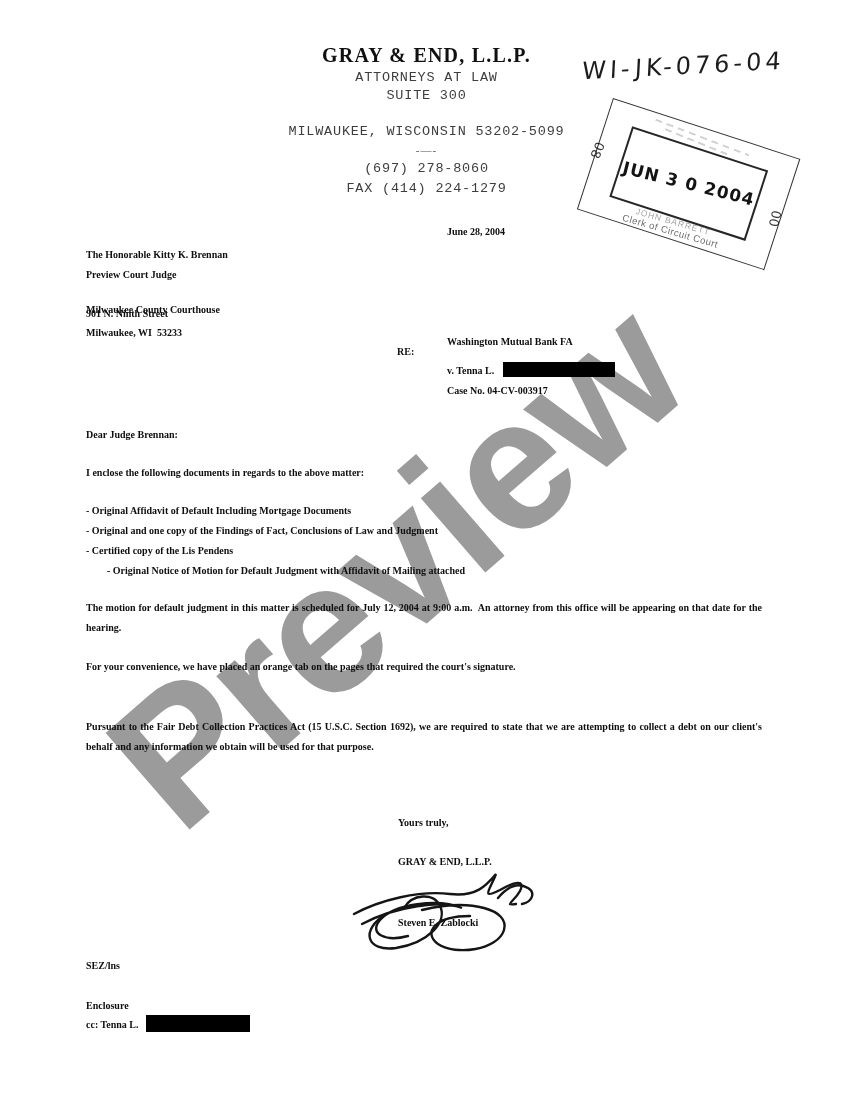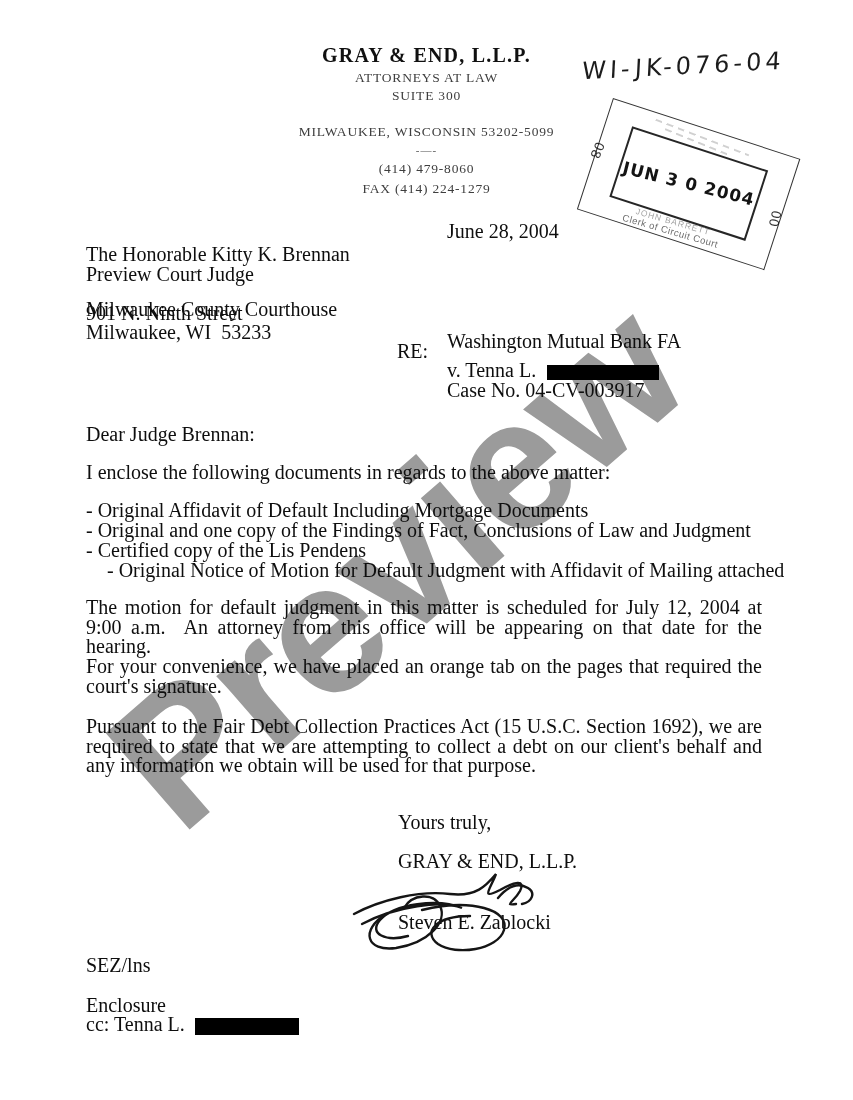--- a/index.html
+++ b/index.html
@@ -1,21 +1,21 @@
 <!DOCTYPE html>
 <html><head>
 <meta charset="utf-8">
 <style>
   html,body{margin:0;padding:0;background:#ffffff;}
   .page{position:relative;width:853px;height:1100px;background:#ffffff;overflow:hidden;
         font-family:"Liberation Serif",serif;color:#0e0e0e;}
   .abs{position:absolute;z-index:2;}
   .center{left:0;right:0;text-align:center;}
-  .serifb{font-weight:normal;font-size:20px;line-height:19.6px;}
-  .sansline{font-family:Liberation Serif, serif;font-size:13.5px;color:#3e3e3e;letter-spacing:.8px;}
+  .serifb{font-weight:bold;font-size:10px;line-height:19.6px;}
+  .sansline{font-family:Liberation Mono, monospace;font-size:13.5px;color:#3e3e3e;letter-spacing:.8px;}
   .firm{font-size:20px;font-weight:bold;letter-spacing:1.2px;color:#101010;}
   .divider{font-size:11px;color:#555;letter-spacing:1px;}
   .watermark{position:absolute;left:-60px;top:420px;width:910px;height:290px;z-index:1;
              display:flex;align-items:center;justify-content:center;
              transform:rotate(-41deg);
              font-family:"Liberation Sans",sans-serif;font-weight:bold;font-size:186px;
              letter-spacing:-3px;color:#9b9b9b;white-space:nowrap;}
   .para{width:676px;text-align:justify;}
   .redact{display:inline-block;background:#000;vertical-align:-3px;}
   .handnote{font-family:"DejaVu Sans",sans-serif;font-size:24px;color:#1c1c1c;
@@ -46,21 +46,21 @@
 
 <div class="page">
 
   <div class="watermark">Preview</div>
 
   <div class="abs center firm" style="top:44px;">GRAY &amp; END, L.L.P.</div>
   <div class="abs center sansline" style="top:70px;">ATTORNEYS AT LAW</div>
   <div class="abs center sansline" style="top:88px;">SUITE 300</div>
   <div class="abs center sansline" style="top:124px;">MILWAUKEE, WISCONSIN 53202-5099</div>
   <div class="abs center divider" style="top:144px;">-—-</div>
-  <div class="abs center sansline" style="top:161px;">(414) 479-8060</div>
+  <div class="abs center sansline" style="top:161px;">(697) 278-8060</div>
   <div class="abs center sansline" style="top:181px;">FAX (414) 224-1279</div>
 
   <div class="abs handnote" style="left:582px;top:52px;">WI-JK-076-04</div>
 
   <div class="stamp">
     <div class="scrib s1"></div>
     <div class="scrib s2"></div>
     <div class="frag frag-left">08</div>
     <div class="frag frag-right">00</div>
     <div class="stamp-inner">

